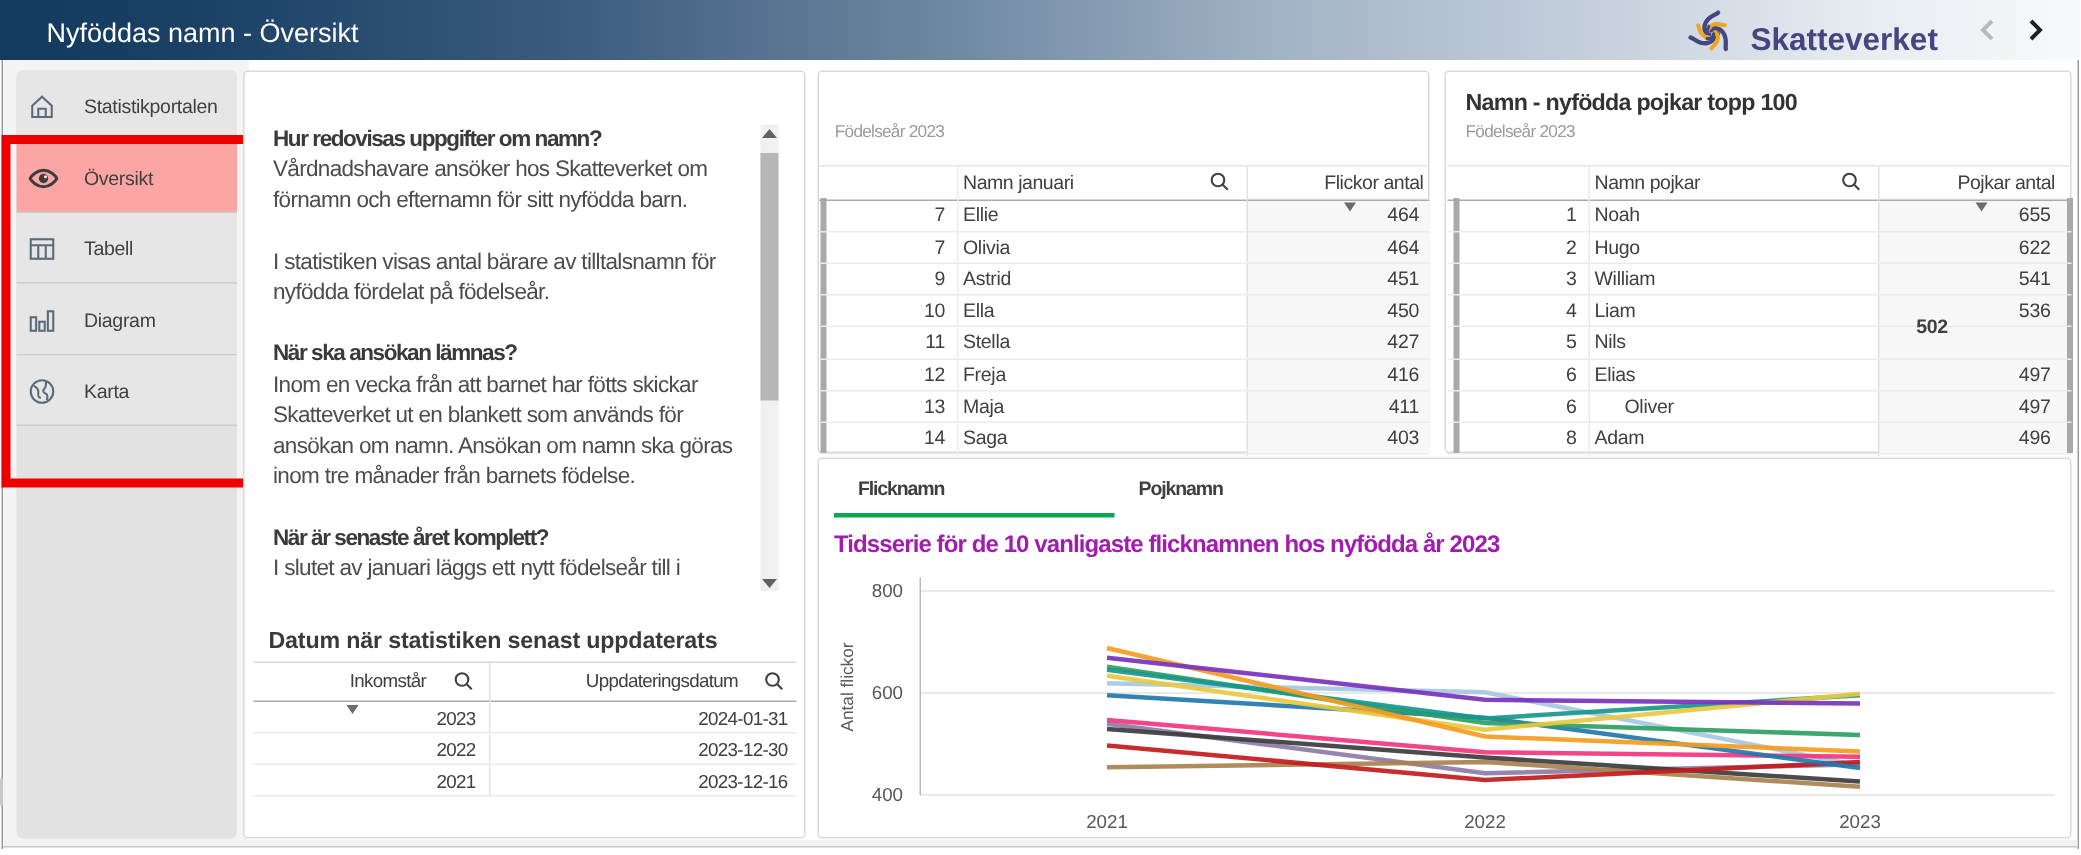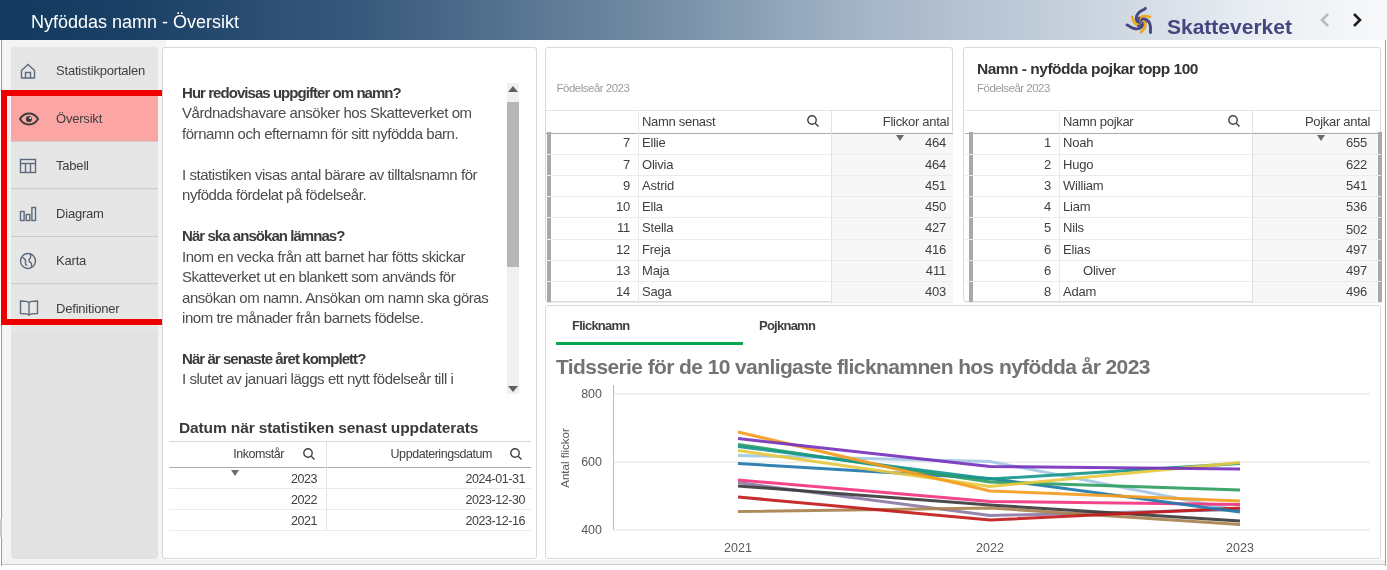--- a/index.html
+++ b/index.html
@@ -55,21 +55,21 @@
   .thead { font-size:13px; color:#404040; letter-spacing:-0.3px; }
   .tcell { font-size:13px; color:#404040; letter-spacing:-0.2px; }
   .rowline { position:absolute; width:100%; height:1px; background:#ececec; }
   .numcol { background:#f7f7f7; }
   .lscroll { position:absolute; width:4px; background:#a9a9a9; }
 
   
   #botpanel { left:545px; top:305px; width:836px; height:254px; }
   .tabtxt { font-size:13px; font-weight:bold; color:#404040; letter-spacing:-0.75px; }
   #tabline { left:10px; top:36px; width:187px; height:3px; background:#09a850; }
-  #bottitle { left:10px; top:49px; font-size:21px; font-weight:bold; color:#737373; letter-spacing:-0.6px; }
+  #bottitle { left:10px; top:49px; font-size:16px; font-weight:bold; color:#a21caf; letter-spacing:-0.6px; }
 
   .sorttri { width:0; height:0; border-left:4.5px solid transparent; border-right:4.5px solid transparent; border-top:6px solid #6b6b6b; }
 </style>
 </head>
 <body>
 <div id="page">
 
   <div class="abs" id="topbar"></div>
   <div class="abs" id="title">Nyföddas namn - Översikt</div>
 
@@ -136,27 +136,20 @@
     <div class="lbl">Diagram</div>
   </div>
   <div class="abs mitem" style="left:11px; top:237px;">
     <svg width="18" height="18" viewBox="0 0 18 18" fill="none" stroke="#5b6b7b" stroke-width="1.4">
         <circle cx="9" cy="9" r="7.5"></circle>
         <path d="M12,1.9 C11,4.2 12.3,5.3 10.8,6.8 C9.3,8.3 9.8,9.8 11.3,10.3 C12.9,10.9 12.9,12.9 12.1,14.7"></path>
         <path d="M3.6,5.3 C5.6,6.4 7,8.4 6.5,10.4 C6.2,11.7 7,13.1 8.2,13.4"></path>
       </svg>
     <div class="lbl">Karta</div>
   </div>
-  <div class="abs mitem" style="left:11px; top:284.5px; border-bottom:none;">
-    <svg width="20" height="16" viewBox="0 0 20 16" fill="none" stroke="#5b6b7b" stroke-width="1.4">
-        <path d="M10,2.5 C8.5,1.3 6,1 1.5,1 L1.5,13.5 C6,13.5 8.5,13.8 10,15 C11.5,13.8 14,13.5 18.5,13.5 L18.5,1 C14,1 11.5,1.3 10,2.5 Z"></path>
-        <line x1="10" y1="2.5" x2="10" y2="15"></line>
-      </svg>
-    <div class="lbl">Definitioner</div>
-  </div>
 
   <div class="abs" id="redbox"></div>
 
   <div class="abs panel" id="textpanel"></div>
   <div class="abs" id="bodytext">
     <b>Hur redovisas uppgifter om namn?</b><br>
     Vårdnadshavare ansöker hos Skatteverket om<br>
     förnamn och efternamn för sitt nyfödda barn.<br>
     <br>
     I statistiken visas antal bärare av tilltalsnamn för<br>
@@ -204,21 +197,21 @@
   </div>
 
   <div class="abs panel" id="flickpanel">
     <div class="abs tt-sub" style="left:10.5px; top:34px;">Födelseår 2023</div>
     <div class="abs ttable" id="ftable" style="left:-6px; top:61.7px;">
     <div class="abs numcol" style="left:291px; top:22.8px; width:122px; height:170px;"></div>
     <div class="abs topline" style="left:6px; width:407px;"></div>
     <div class="abs headline" style="left:6px; width:407px;"></div>
     <div class="abs vsep1" style="left:98px;"></div>
     <div class="abs vsep2" style="left:291px;"></div>
-    <div class="abs thead" style="left:102px; top:4px;">Namn senast</div>
+    <div class="abs thead" style="left:102px; top:4px;">Namn januari</div>
     <svg class="abs" style="left:266px; top:4px;" width="14" height="14" viewBox="0 0 14 14" fill="none" stroke="#404040" stroke-width="1.4">
           <circle cx="6" cy="6" r="4.2"></circle>
           <line x1="9.2" y1="9.2" x2="12.5" y2="12.5"></line>
         </svg>
     <div class="abs thead" style="left:248px; top:4px; width:161px; text-align:right;">Flickor antal</div>
     <div class="abs sorttri" style="left:356px; top:25px;"></div>
     <div class="abs lscroll" style="left:7px; top:22.8px; height:170px;"></div>
     <div class="abs tcell" style="left:20px; top:25.8px; width:70px; text-align:right;">7</div>
     <div class="abs tcell" style="left:102px; top:25.8px;">Ellie</div>
     <div class="abs tcell" style="left:248px; top:25.8px; width:158px; text-align:right;">464</div>
@@ -283,21 +276,21 @@
     <div class="abs tcell" style="left:20px; top:68.2px; width:70px; text-align:right;">3</div>
     <div class="abs tcell" style="left:102px; top:68.2px;">William</div>
     <div class="abs tcell" style="left:248px; top:68.2px; width:158px; text-align:right;">541</div>
     <div class="abs rowline" style="left:4px; top:86.5px; width:416px;"></div>
     <div class="abs tcell" style="left:20px; top:89.5px; width:70px; text-align:right;">4</div>
     <div class="abs tcell" style="left:102px; top:89.5px;">Liam</div>
     <div class="abs tcell" style="left:248px; top:89.5px; width:158px; text-align:right;">536</div>
     <div class="abs rowline" style="left:4px; top:107.7px; width:416px;"></div>
     <div class="abs tcell" style="left:20px; top:110.7px; width:70px; text-align:right;">5</div>
     <div class="abs tcell" style="left:102px; top:110.7px;">Nils</div>
-    <div class="abs tcell" style="left:248px; top:112px; width:158px; text-align:right;">502</div>
+    <div class="abs tcell" style="left:248px; top:100px; width:158px; text-align:center;font-weight:bold;">502</div>
     <div class="abs rowline" style="left:4px; top:128.9px; width:416px;"></div>
     <div class="abs tcell" style="left:20px; top:131.9px; width:70px; text-align:right;">6</div>
     <div class="abs tcell" style="left:102px; top:131.9px;">Elias</div>
     <div class="abs tcell" style="left:248px; top:131.9px; width:158px; text-align:right;">497</div>
     <div class="abs rowline" style="left:4px; top:150.1px; width:416px;"></div>
     <div class="abs tcell" style="left:20px; top:153.1px; width:70px; text-align:right;">6</div>
     <div class="abs tcell" style="left:102px; top:153.1px;margin-left:20px;">Oliver</div>
     <div class="abs tcell" style="left:248px; top:153.1px; width:158px; text-align:right;">497</div>
     <div class="abs rowline" style="left:4px; top:171.3px; width:416px;"></div>
     <div class="abs tcell" style="left:20px; top:174.3px; width:70px; text-align:right;">8</div>

